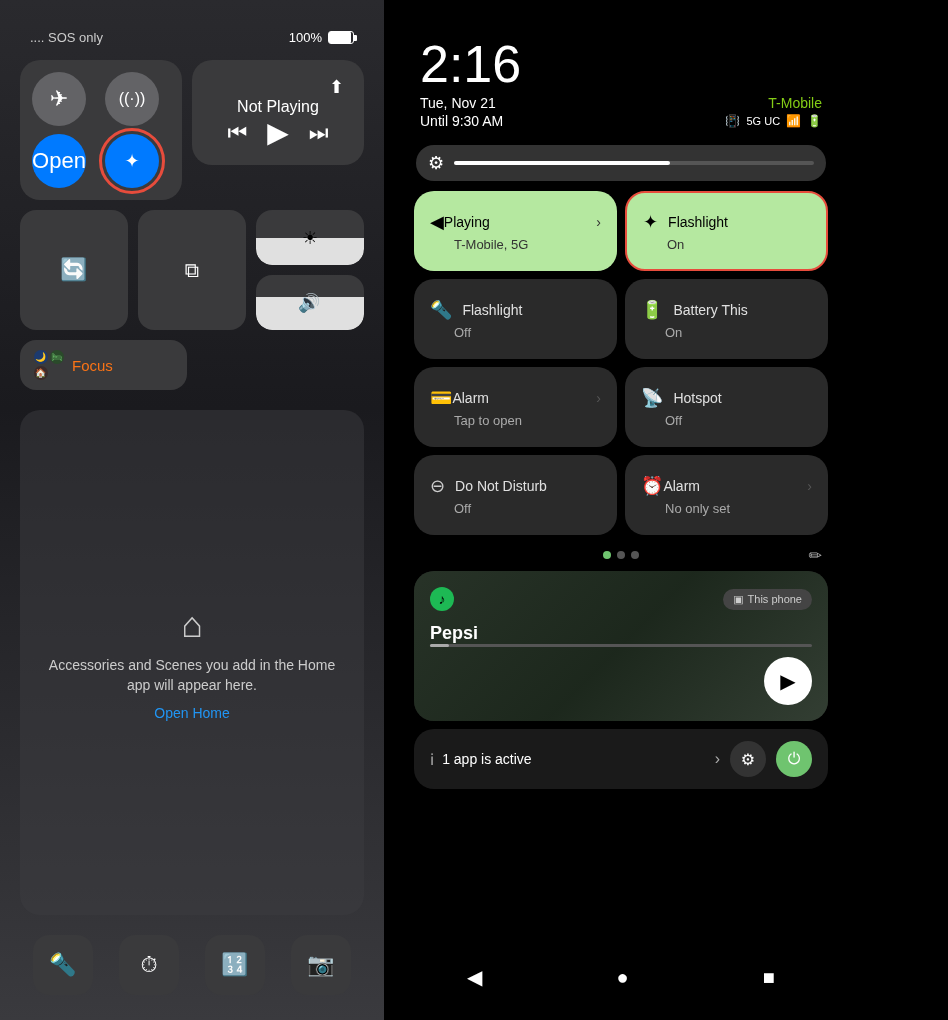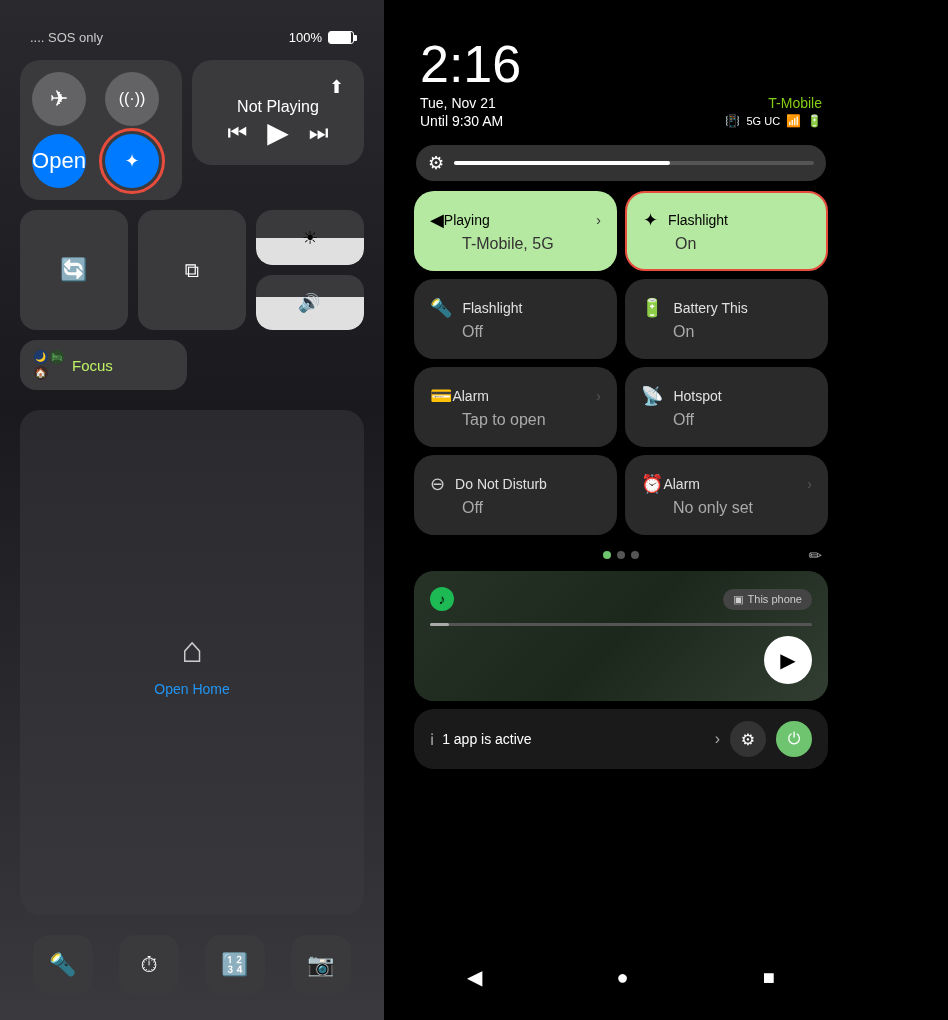--- a/index.html
+++ b/index.html
@@ -151,21 +151,21 @@
       cursor: pointer;
       grid-column: 1 / 2;
     }
 
     .tile-focus-icons { display: flex; flex-direction: column; gap: 2px; }
     .focus-icon-row { display: flex; gap: 2px; }
     .focus-dot { width: 14px; height: 14px; border-radius: 50%; display: flex; align-items: center; justify-content: center; font-size: 9px; }
     .focus-dot.moon { background: #1c3a6e; color: #6fa8f5; }
     .focus-dot.bed { background: #2a4a2a; color: #6fc96f; }
     .focus-dot.house { background: #3a2a2a; color: #c96f6f; }
-    .focus-label { color: #bef264; font-size: 15px; font-weight: 500; }
+    .focus-label { color: #f97316; font-size: 15px; font-weight: 500; }
 
     
     .slider-tile {
       background: #3a3a3c;
       border-radius: 16px;
       display: flex;
       flex-direction: column;
       align-items: center;
       justify-content: flex-end;
       padding: 10px;
@@ -331,22 +331,22 @@
     .android-tile-icon.light { color: #ccc; }
 
     .android-tile-label {
       font-size: 14px;
       font-weight: 500;
     }
     .android-tile-label.dark { color: #000; }
     .android-tile-label.light { color: #e0e0e0; }
 
     .android-tile-sublabel {
-      font-size: 16px;
-      margin-left: 32px;
+      font-size: 13px;
+      margin-left: 24px;
     }
     .android-tile-sublabel.dark { color: #333; }
     .android-tile-sublabel.light { color: #aaa; }
 
     .android-tile-arrow {
       font-size: 14px;
       color: #555;
       margin-left: auto;
     }
     .android-tile-arrow.dark { color: #333; }
@@ -555,20 +555,21 @@
         </div>
       </div>
       <span class="focus-label">Focus</span>
     </div>
     <div style="display:grid; grid-template-columns:1fr 1fr; gap:10px;">
     </div>
   </div>
 
   <div class="accessories-section">
     <span class="home-icon">⌂</span>
+    <span class="accessories-text">Accessories and Scenes you add in the Home app will appear here.</span>
     <span class="open-home-link">Open Home</span>
   </div>
 
   <div class="ios-bottom-bar">
     <div class="ios-bottom-btn">
       <span>🔦</span>
     </div>
     <div class="ios-bottom-btn">
       <span>⏱</span>
     </div>
@@ -689,20 +690,21 @@
   <div class="media-card">
     <div class="media-card-bg"></div>
     <div class="media-card-content">
       <div class="media-card-top">
         <div class="spotify-icon">♪</div>
         <div class="this-phone-badge">
           <span>▣</span>
           <span>This phone</span>
         </div>
       </div>
+      <div class="media-card-title">Pepsi</div>
       <div class="progress-bar">
         <div class="progress-fill"></div>
       </div>
       <div class="media-card-bottom">
         <div style="flex:1;"></div>
         <div class="play-btn-android">
           <span>▶</span>
         </div>
       </div>
     </div>

